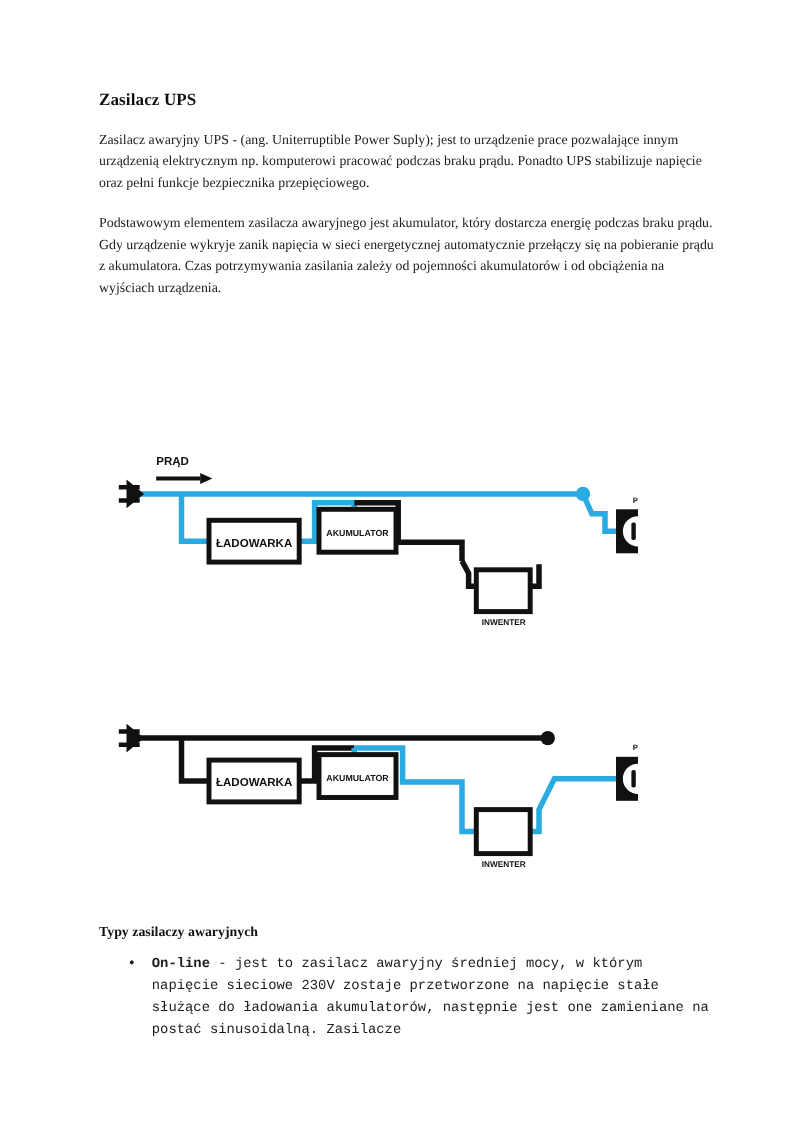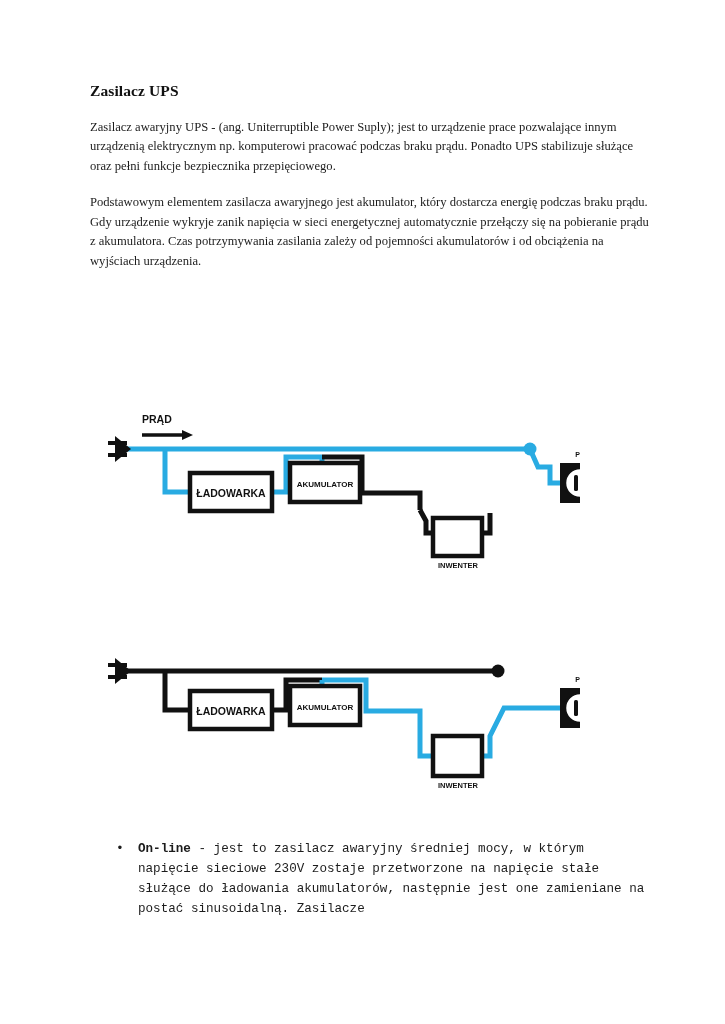--- a/index.html
+++ b/index.html
@@ -50,21 +50,21 @@
 </style>
 </head>
 <body>
 
 <div class="page">
 
   <div class="doc">
 
     <h1 class="title">Zasilacz UPS</h1>
 
-    <p class="para">Zasilacz awaryjny UPS - (ang. Uniterruptible Power Suply); jest to urządzenie prace pozwalające innym urządzenią elektrycznym np. komputerowi pracować podczas braku prądu.  Ponadto UPS stabilizuje służące oraz pełni funkcje bezpiecznika przepięciowego.</p>
+    <p class="para">Zasilacz awaryjny UPS - (ang. Uniterruptible Power Suply); jest to urządzenie prace pozwalające innym urządzenią elektrycznym np. komputerowi pracować podczas braku prądu.  Ponadto UPS stabilizuje napięcie oraz pełni funkcje bezpiecznika przepięciowego.</p>
 
     <p class="para">Podstawowym elementem zasilacza awaryjnego jest akumulator, który dostarcza energię podczas braku prądu. Gdy urządzenie wykryje zanik napięcia w sieci energetycznej automatycznie przełączy się na pobieranie prądu z akumulatora. Czas potrzymywania zasilania zależy od pojemności akumulatorów i od obciążenia na wyjściach urządzenia.</p>
   </div>
 
   <div class="fig1 figure">
     <svg width="490" height="180" viewBox="0 0 490 180">
 
       <g>
         <path d="M37 44 L440 44" stroke="#29abe2" stroke-width="5" fill="none"></path>
 
@@ -165,18 +165,19 @@
         <text class="dlabel" x="490" y="44" font-size="7" text-anchor="middle">PC</text>
         <rect x="470" y="50" width="40" height="40" fill="#111"></rect>
         <circle cx="490" cy="70" r="15" fill="#ffffff" stroke="#111" stroke-width="2.5"></circle>
         <rect x="484" y="62" width="4" height="16" rx="1.6" fill="#111"></rect>
         <rect x="492" y="62" width="4" height="16" rx="1.6" fill="#111"></rect>
       </g>
     </svg>
   </div>
 
   <div style="position:absolute;left:86px;top:840px;width:560px;">
+    <h3 class="subhead">Typy zasilaczy awaryjnych</h3>
     <ul class="bullets">
       <li><span class="b">On-line</span><span>  -  </span><span>jest to zasilacz awaryjny średniej mocy, w którym napięcie sieciowe 230V zostaje przetworzone na napięcie stałe służące do ładowania akumulatorów, następnie jest one zamieniane na postać sinusoidalną. Zasilacze</span></li>
     </ul>
   </div>
 
 </div>
 
 </body></html>

